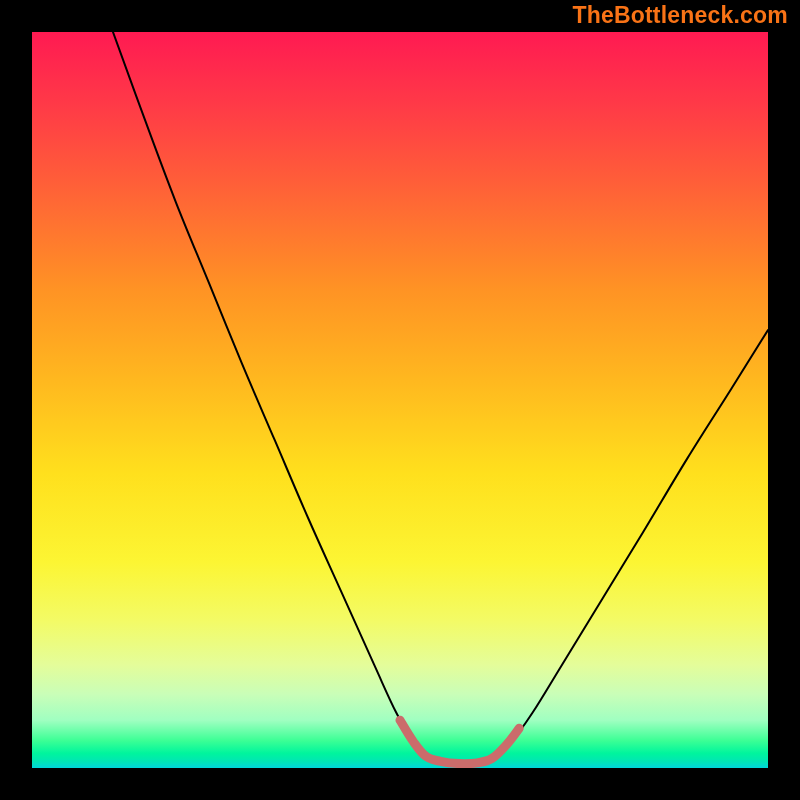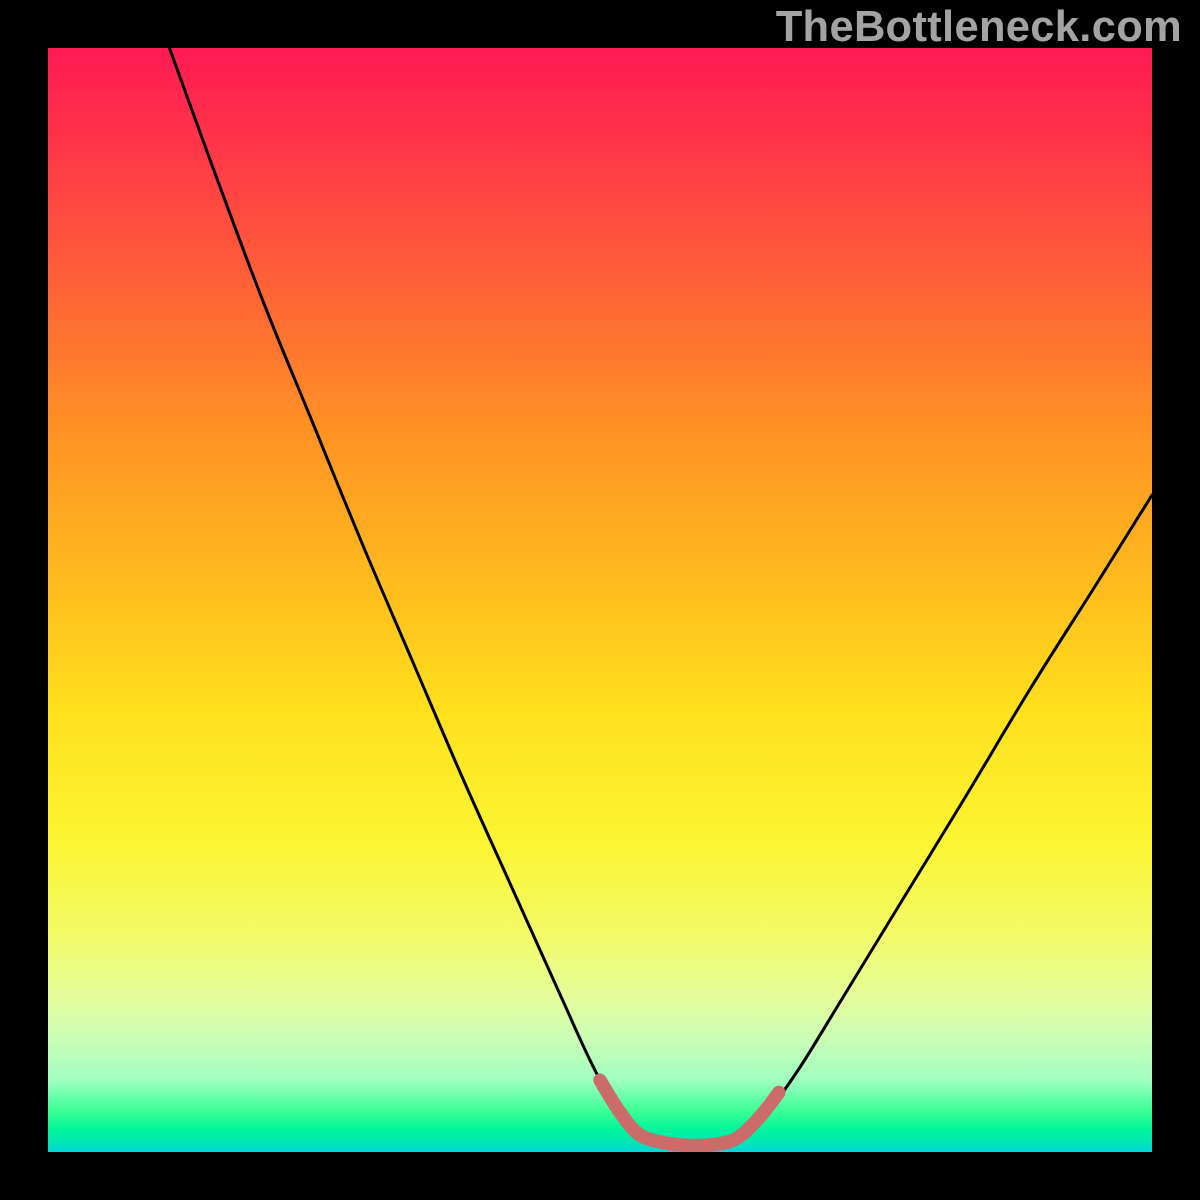--- a/index.html
+++ b/index.html
@@ -14,23 +14,23 @@
     position: relative;
     width: 800px;
     height: 800px;
     background: #000000;
   }
   .watermark {
     position: absolute;
     top: 2px;
     right: 12px;
     font-family: Arial, Helvetica, sans-serif;
-    font-size: 29px;
+    font-size: 23px;
     font-weight: 600;
-    color: #a3a3a3;
+    color: #f97316;
     letter-spacing: 0.2px;
     user-select: none;
   }
   .plot-area {
     position: absolute;
     left: 32px;
     top: 32px;
     width: 736px;
     height: 736px;
     overflow: hidden;

